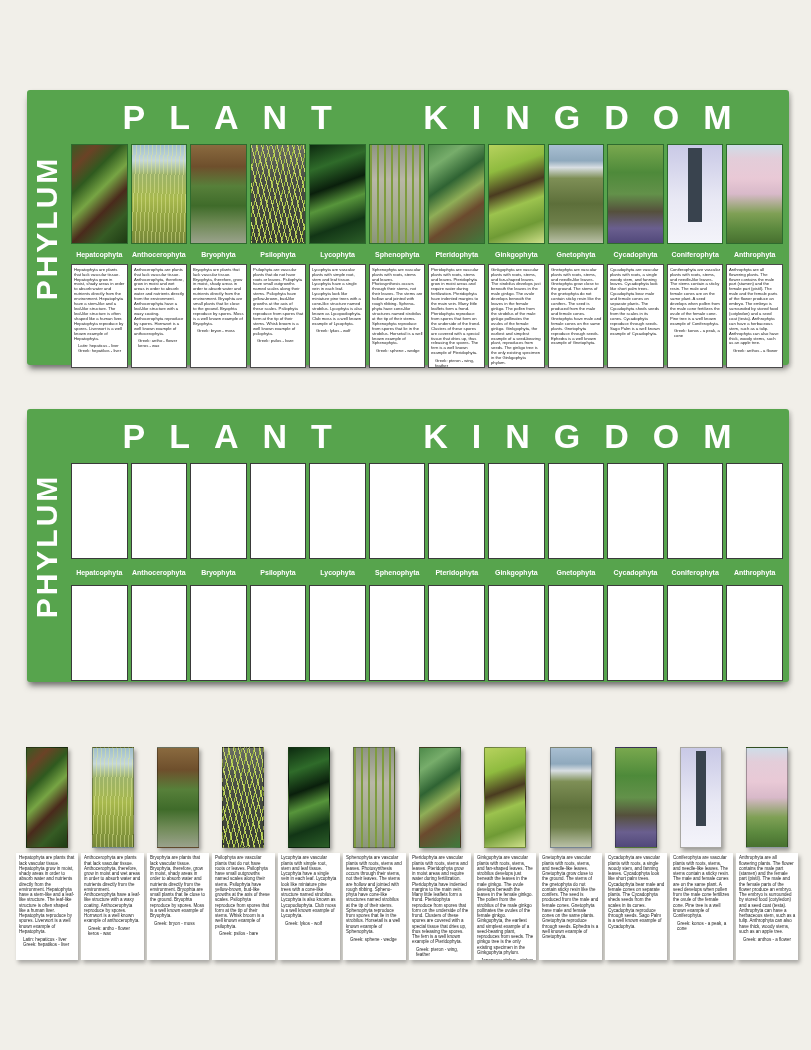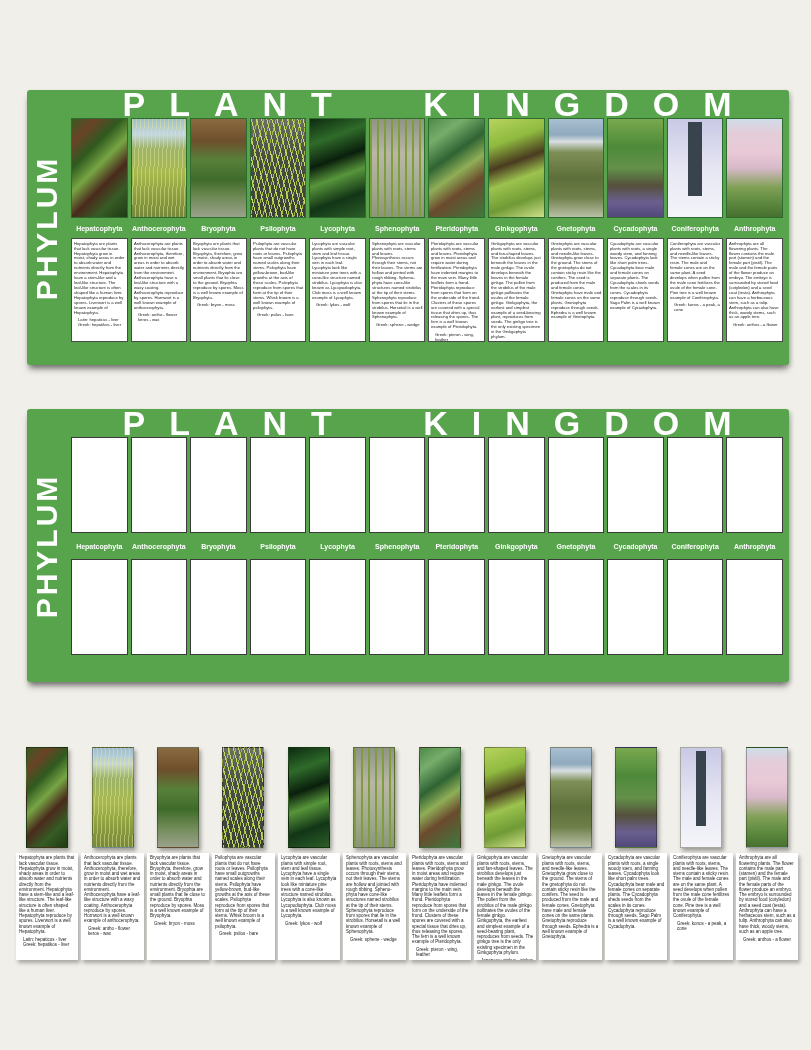--- a/index.html
+++ b/index.html
@@ -17,21 +17,21 @@
     box-shadow:0 6px 6px -2px rgba(50,50,50,.55), 2px 2px 4px rgba(0,0,0,.2);
     padding-left:38px;box-sizing:border-box;
   }
   .poster-top{top:90px;height:275px;}
   .poster-mid{top:409px;height:273px;}
   .side{position:absolute;left:0;top:0;height:100%;width:40px;display:flex;align-items:center;justify-content:center;}
   .side span{
     transform:rotate(-90deg);white-space:nowrap;
     color:#fff;font-weight:bold;font-size:30px;letter-spacing:3px;
   }
-  .title{height:28px;display:flex;align-items:center;justify-content:center;overflow:hidden;}
+  .title{height:54px;display:flex;align-items:center;justify-content:center;overflow:hidden;}
   .title span{
     color:#fff;font-weight:bold;font-size:34px;
     letter-spacing:24px;word-spacing:34px;white-space:nowrap;
     text-indent:24px;
   }
   .grid{display:grid;grid-template-columns:repeat(12,1fr);gap:3px;padding:0 6px;}
   .cell{min-width:0;}
   .photo{height:100px;border:1px solid #2e6b2e;box-sizing:border-box;}
   .name{height:20px;display:flex;align-items:center;justify-content:center;
         color:#fff;font-weight:bold;font-size:7px;text-align:center;overflow:hidden;}

